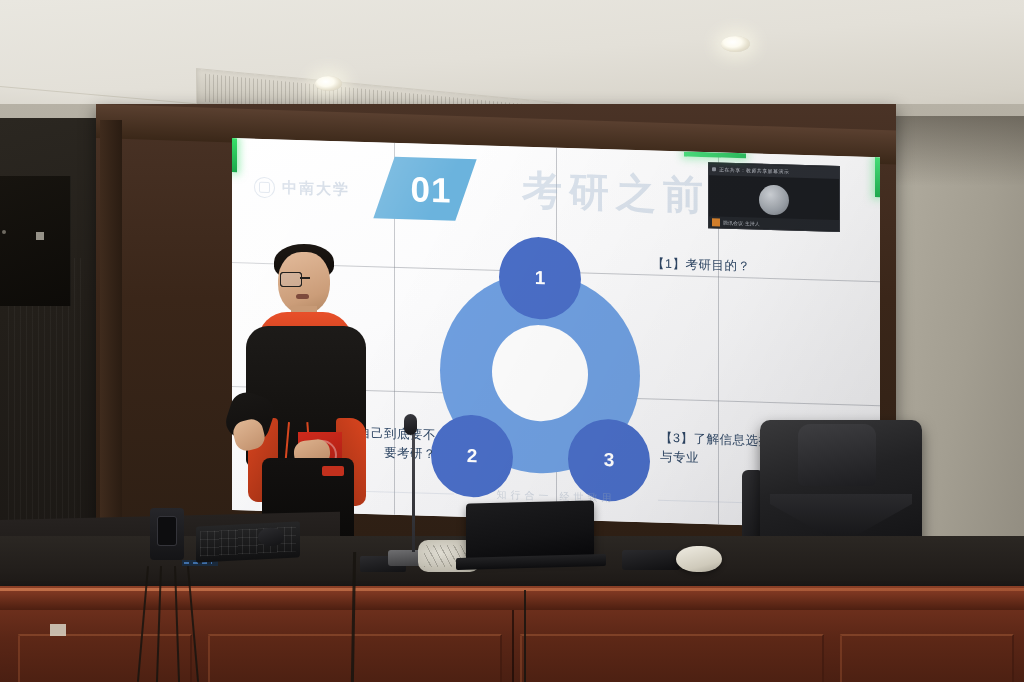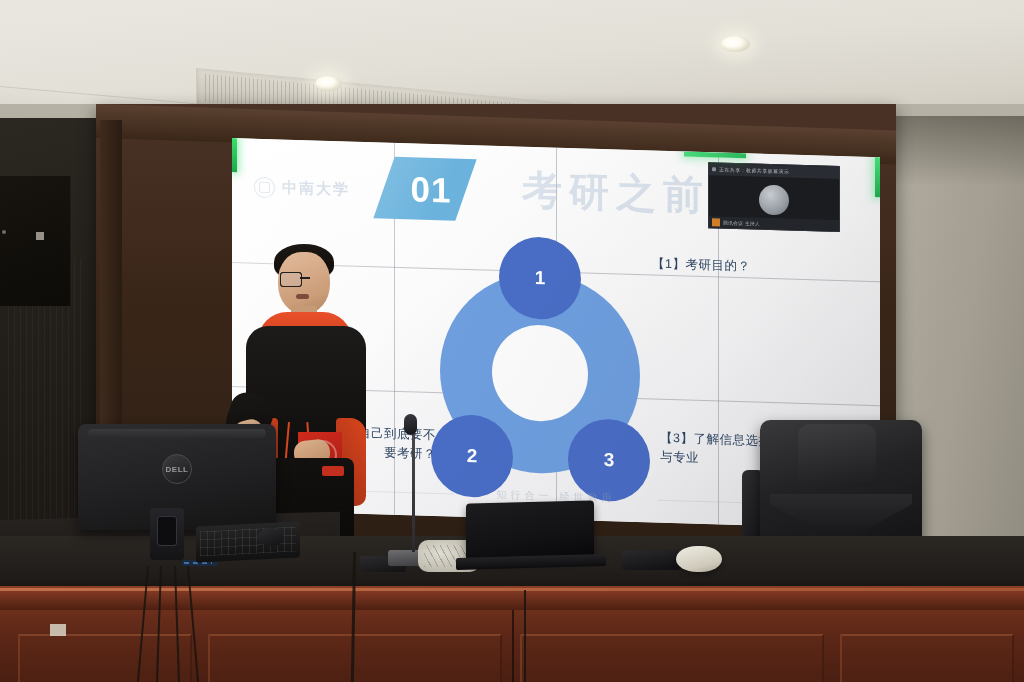--- a/index.html
+++ b/index.html
@@ -570,23 +570,20 @@
 
   <div class="chair-arm"></div>
   <div class="chair-back"></div>
   <div class="chair-head"></div>
   <div class="chair-v"></div>
   <div class="chair-seat"></div>
 
   <div class="desk-top-left"></div>
   <div class="desk-top"></div>
 
-  <div class="monitor">
-    <div class="dell-logo">DELL</div>
-  </div>
   <div class="monitor-stand"></div>
   <div class="usb-strip"></div>
   <div class="keyboard"></div>
   <div class="mouse-blk"></div>
 
   <div class="small-box"></div>
   <div class="mic-base"></div>
   <div class="mic-stem"></div>
   <div class="mic-head"></div>
 

